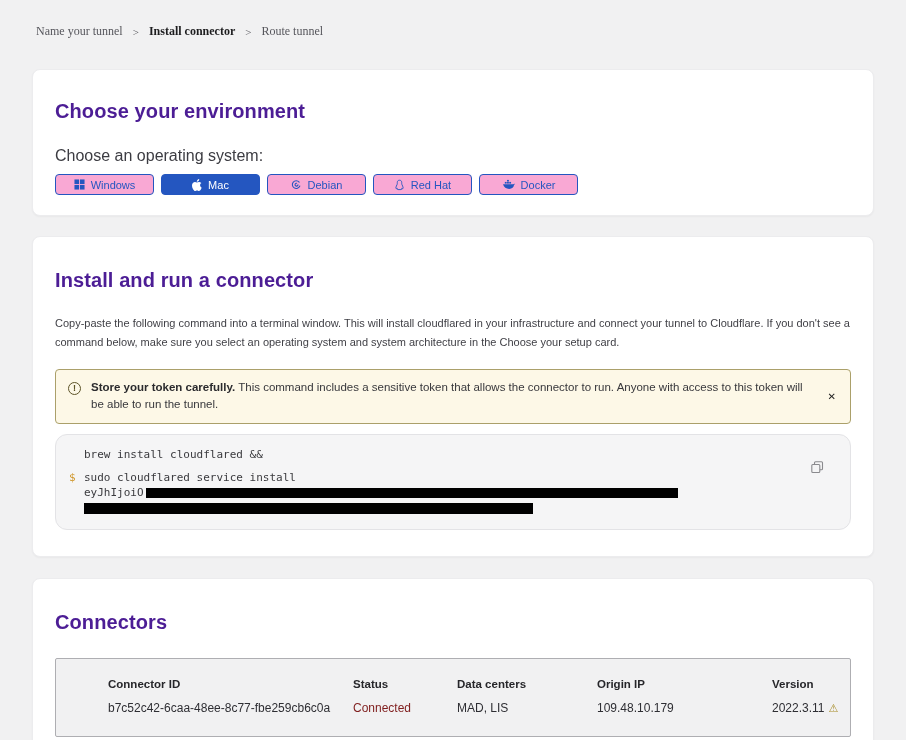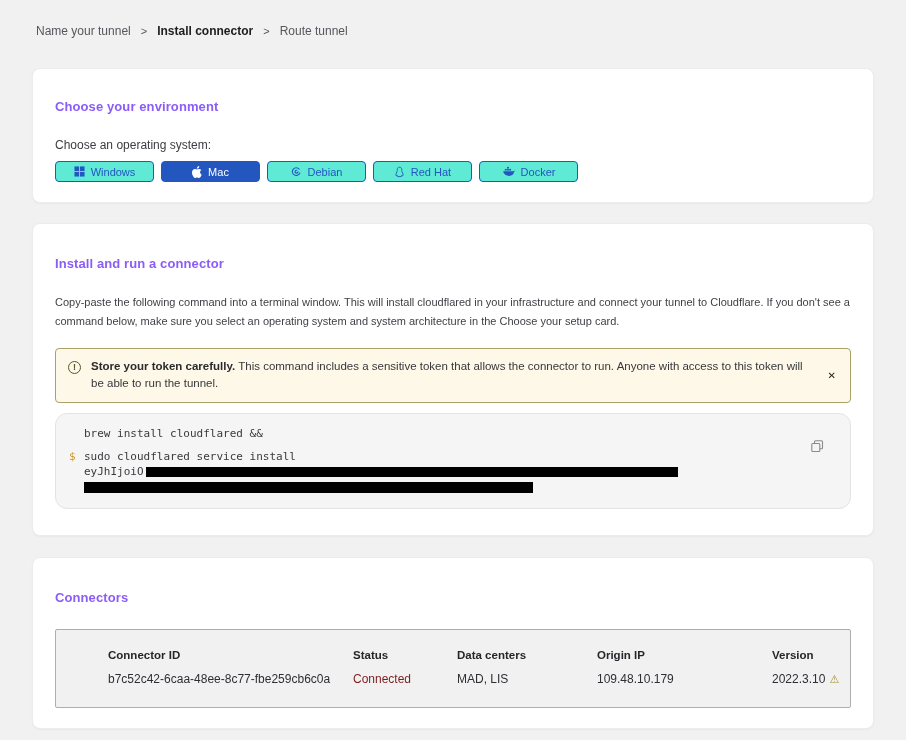--- a/index.html
+++ b/index.html
@@ -11,51 +11,52 @@
     overflow: hidden;
   }
 
   
   .breadcrumb {
     padding: 24px 0 0 36px;
     font-size: 12px;
     color: #56565c;
     display: flex;
     align-items: center;
+    font-family: Liberation Serif, serif;
   }
   .breadcrumb .crumb { cursor: default; }
   .breadcrumb .crumb.active { font-weight: bold; color: #1d1d1f; }
   .breadcrumb .sep { margin: 0 10px; color: #56565c; font-size: 11px; }
 
   
   .card {
     width: 842px;
     margin: 0 0 0 32px;
     background: #ffffff;
     border: 1px solid #ececee;
     border-radius: 8px;
     box-shadow: 0 1px 2px rgba(0,0,0,0.04);
   }
   .card h2 {
-    font-size: 13px;
+    font-size: 20px;
     font-weight: bold;
-    color: #8b5cf6;
+    color: #4c1d95;
     letter-spacing: 0.1px;
   }
 
   
   #env-card { margin-top: 30px; padding: 30px 22px 20px 22px; }
   #env-card h2 { margin-bottom: 24px; }
-  .os-label { font-size: 12px; color: #3c3c42; margin-bottom: 9px; }
+  .os-label { font-size: 16px; color: #3c3c42; margin-bottom: 9px; }
   .os-row { display: flex; gap: 7px; }
   .os-btn {
     width: 99px; height: 21px;
     border: 1px solid #2456c0;
     border-radius: 4px;
-    background: #5eead4;
+    background: #f9a8d4;
     color: #2456c0;
     font-size: 11px;
     font-family: "Liberation Sans", sans-serif;
     display: flex; align-items: center; justify-content: center;
     gap: 6px;
     cursor: pointer;
   }
   .os-btn.selected { background: #2456c0; color: #ffffff; }
   .os-btn svg { display: block; }
 
@@ -260,16 +261,16 @@
       <span class="conn-cell col-status">Status</span>
       <span class="conn-cell col-dc">Data centers</span>
       <span class="conn-cell col-ip">Origin IP</span>
       <span class="conn-cell col-ver">Version</span>
     </div>
     <div class="conn-row body">
       <span class="conn-cell col-id">b7c52c42-6caa-48ee-8c77-fbe259cb6c0a</span>
       <span class="conn-cell col-status status-connected">Connected</span>
       <span class="conn-cell col-dc">MAD, LIS</span>
       <span class="conn-cell col-ip">109.48.10.179</span>
-      <span class="conn-cell col-ver"><span>2022.3.10</span><span class="ver-warn-icon">⚠</span></span>
+      <span class="conn-cell col-ver"><span>2022.3.11</span><span class="ver-warn-icon">⚠</span></span>
     </div>
   </div>
 </section>
 
 </body></html>

